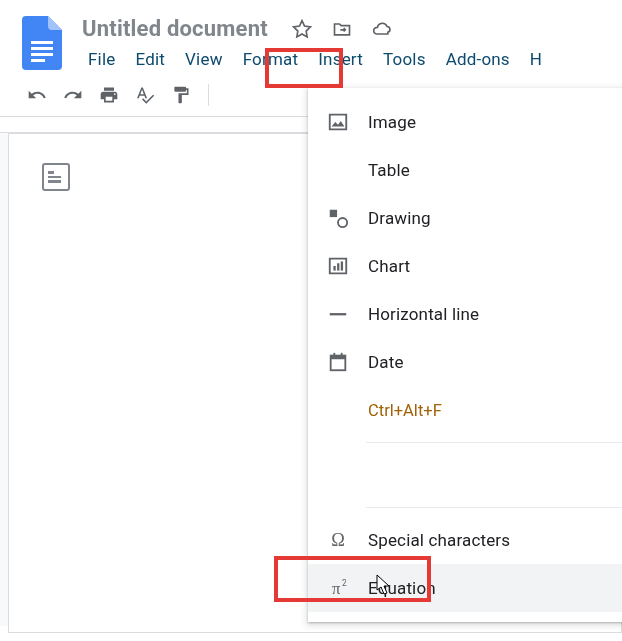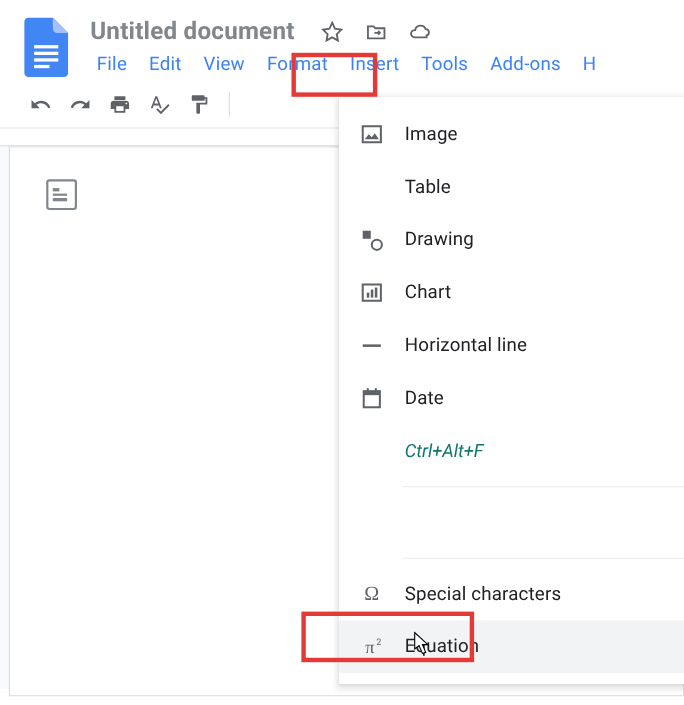--- a/index.html
+++ b/index.html
@@ -9,21 +9,21 @@
     .logo-area { padding: 8px 16px 0 22px; }
     .docs-logo { width: 40px; height: 54px; }
     
     .title-menu-area { flex: 1; padding-top: 6px; }
     .title-row { display: flex; align-items: center; gap: 10px; margin-bottom: 2px; padding-left: 2px; font-weight: bold; }
     .doc-title { font-size: 22px; color: #80868b; letter-spacing: 0.2px; padding: 2px 2px; }
     .title-icons { display: flex; gap: 20px; margin-left: 12px; }
     .title-icon { color: #5f6368; width: 20px; height: 20px; display:flex; align-items:center; justify-content:center; }
     
     .menu-bar { display: flex; gap: 0; padding-left: 0; }
-    .menu-item { padding: 4px 10px; font-size: 17px; color: #3b82f6; cursor: pointer; letter-spacing: 0.2px; }
+    .menu-item { padding: 4px 10px; font-size: 17px; color: #0c4a6e; cursor: pointer; letter-spacing: 0.2px; }
     .menu-item.highlighted { background: transparent; }
     
     .highlight-box { position: absolute; border: 4px solid #e53935; pointer-events: none; z-index: 200; }
     .hb-insert { top: 48px; left: 265px; width: 78px; height: 40px; }
     .hb-equation { top: 556px; left: 274px; width: 157px; height: 46px; }
     
     .toolbar { border-bottom: 1px solid #dadce0; padding: 6px 0 6px 22px; display: flex; align-items: center; gap: 6px; height: 44px; }
     .toolbar-btn { width: 30px; height: 30px; display: flex; align-items: center; justify-content: center; color: #5f6368; border-radius: 4px; }
     .toolbar-sep { width: 1px; height: 22px; background: #dadce0; margin: 0 6px; }
     
@@ -35,21 +35,21 @@
     .outline-btn span:first-child { width:40%; }
     .outline-btn span:nth-child(2) { width:80%; }
     .outline-btn span:nth-child(3) { width:80%; }
     
     .dropdown { position: absolute; top: 88px; left: 264px; width: 354px; background: #fff; box-shadow: 0 2px 6px 2px rgba(60,64,67,.15), 0 1px 2px 0 rgba(60,64,67,.3); z-index: 100; padding: 10px 0; margin-left: 44px; }
     .dd-item { display: flex; align-items: center; height: 48px; padding: 0 18px 0 18px; cursor: pointer; position: relative; }
     .dd-item:hover, .dd-item.hovered { background: #f1f3f4; }
     .dd-icon { width: 24px; height: 24px; margin-right: 18px; display: flex; align-items: center; justify-content: center; color: #5f6368; flex-shrink: 0; }
     .dd-icon.blank { }
     .dd-label { font-size: 17px; color: #202124; letter-spacing: 0.15px; flex: 1; }
-    .dd-shortcut { font-size: 16.5px; color: #0f766e; margin-right: 4px; font-style: italic; }
+    .dd-shortcut { font-size: 16.5px; color: #a16207; margin-right: 4px; }
     .dd-arrow { color: #5f6368; font-size: 12px; margin-left: auto; padding-right: 2px; }
     .dd-sep { height: 1px; background: #e8eaed; margin: 8px 0 8px 58px; }
     
     .cursor { position: absolute; top: 574px; left: 376px; z-index: 300; font-size: 18px; pointer-events:none; }
     
     svg { display: block; }
   </style>
 </head>
 <body>
 

